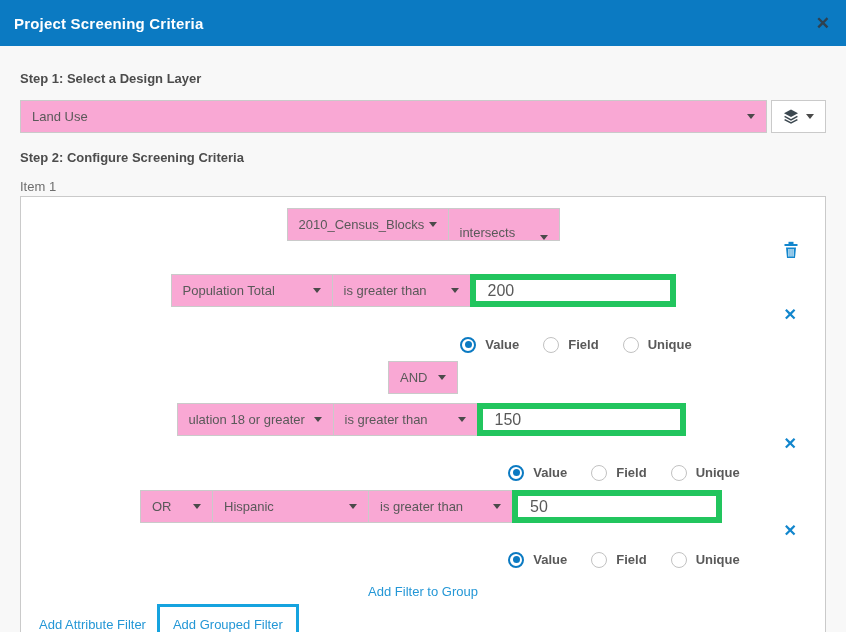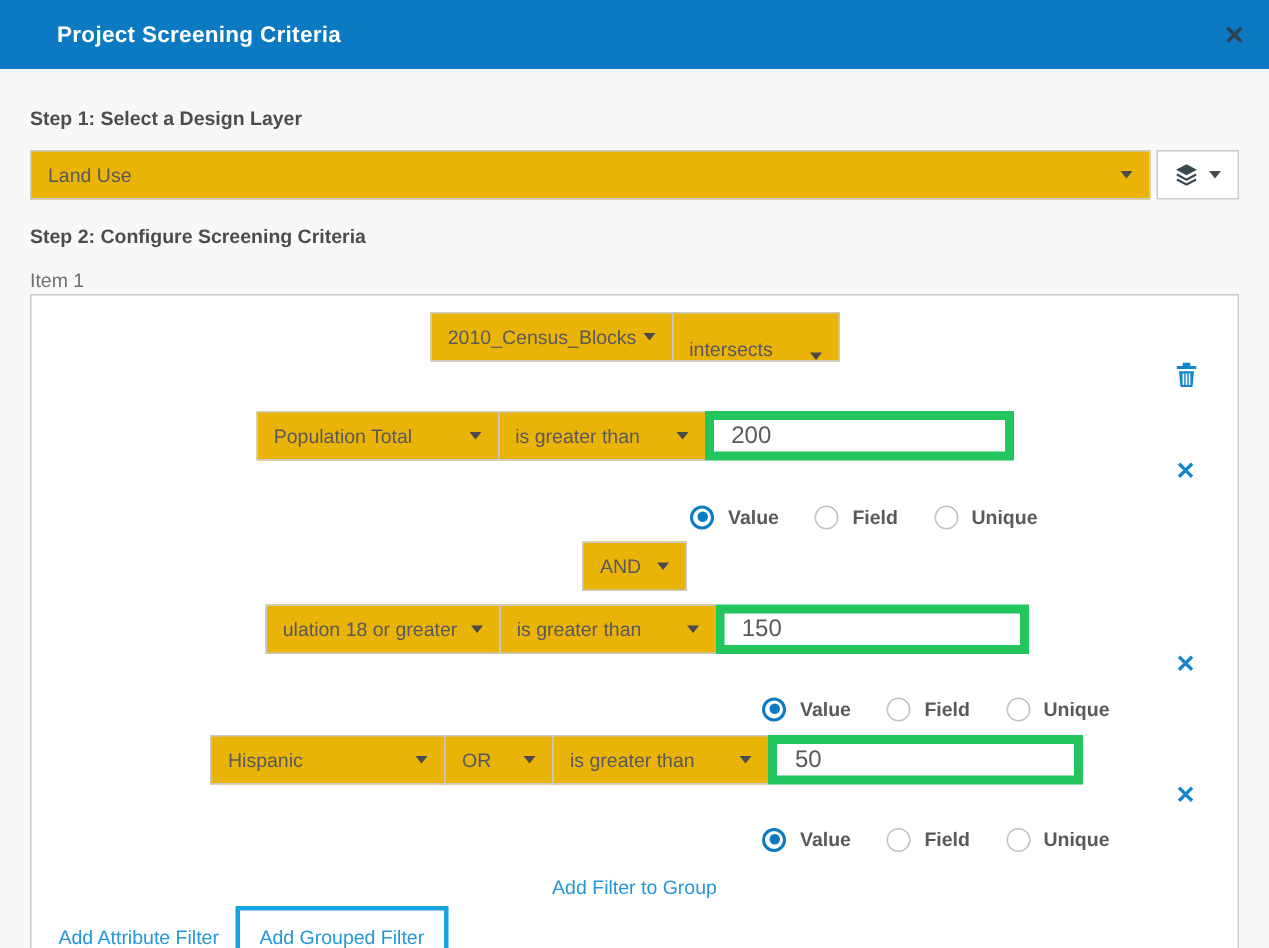--- a/index.html
+++ b/index.html
@@ -4,29 +4,29 @@
 <style>
   * { margin:0; padding:0; box-sizing:border-box; }
   html,body { width:846px; height:632px; }
   body {
     font-family:"Liberation Sans", sans-serif;
     font-size:13px; color:#595959;
     background:#f8f8f8; overflow:hidden;
   }
   
   .hdr { height:46px; background:#0b7ac2; display:flex; align-items:center; padding:0 16px 0 14px; }
-  .hdr-title { color:#fff; font-size:15px; font-weight:600; letter-spacing:.2px;margin-left:24px; }
+  .hdr-title { color:#fff; font-size:15px; font-weight:600; letter-spacing:.2px; }
   .hdr-close { margin-left:auto; color:#2e4150; font-size:17px; font-weight:700; cursor:pointer; line-height:1; }
   
   .bd { padding:0 20px; }
   .step-label { font-weight:700; color:#4c4c4c; margin-top:25px; line-height:15px; }
   .step-label.s2 { margin-top:17px; }
   .item-label { color:#6e6e6e; margin-top:14px; line-height:15px; }
   
-  .select { height:33px; background:#eab308; border:1px solid #cacaca; display:flex; align-items:center;
+  .select { height:33px; background:#f9a8d4; border:1px solid #cacaca; display:flex; align-items:center;
             padding:0 11px; cursor:pointer; color:#595959; }
   .select .txt { white-space:nowrap; overflow:hidden; }
   .caret { width:0; height:0; border-left:4.5px solid transparent; border-right:4.5px solid transparent;
            border-top:5.5px solid #4a4a4a; margin-left:auto; flex:none; }
   .select .caret { margin-left:auto; }
   .layer-row { display:flex; margin-top:14px; }
   .layer-row .main-sel { flex:1; }
   .layers-btn { width:55px; height:33px; margin-left:4px; background:#fff; border:1px solid #cacaca;
                 display:flex; align-items:center; justify-content:center; gap:7px; cursor:pointer; }
   
@@ -171,26 +171,26 @@
         <span class="radio on"></span>
         <span class="radio-lbl">Value</span>
         <span class="radio"></span>
         <span class="radio-lbl">Field</span>
         <span class="radio"></span>
         <span class="radio-lbl">Unique</span>
       </div>
 
       <div class="row rowE">
         <div class="compound indent">
+          <div class="select" style="width:73px;">
+            <span class="txt">OR</span>
+            <span class="caret"></span>
+          </div>
           <div class="select" style="width:157px;">
             <span class="txt">Hispanic</span>
-            <span class="caret"></span>
-          </div>
-          <div class="select" style="width:73px;">
-            <span class="txt">OR</span>
             <span class="caret"></span>
           </div>
           <div class="select" style="width:145px;">
             <span class="txt">is greater than</span>
             <span class="caret"></span>
           </div>
           <input class="val-input" style="width: 210px;" value="50">
         </div>
         <span class="x-btn"><span>✕</span></span>
       </div>

